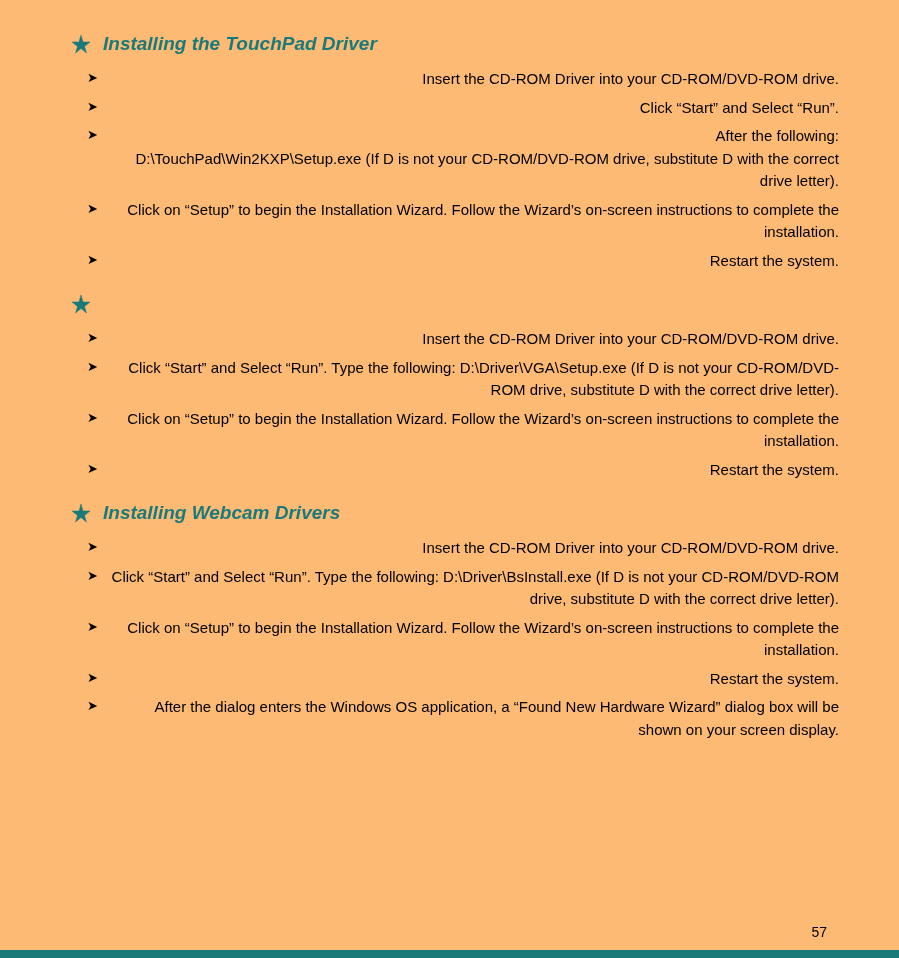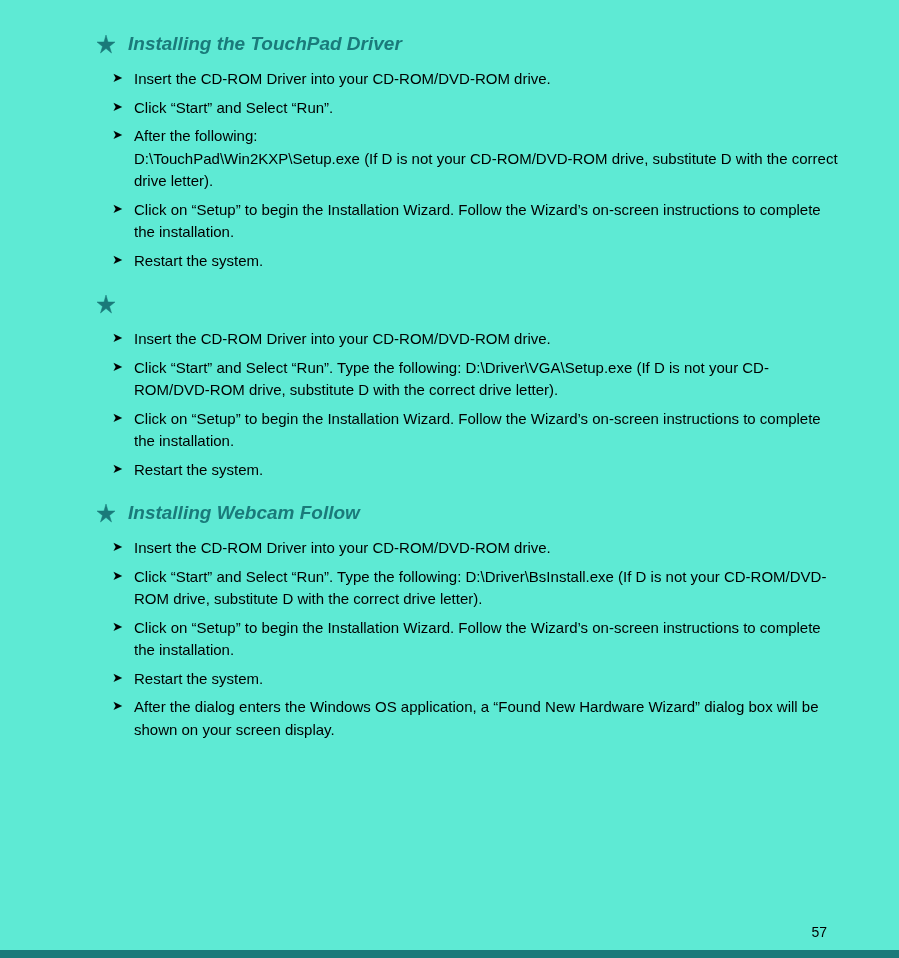--- a/index.html
+++ b/index.html
@@ -14,22 +14,22 @@
       background: #ffffff;
       font-family: Arial, sans-serif;
       font-size: 15px;
       color: #000000;
       position: relative;
     }
 
     .page-container {
       width: 899px;
       min-height: 958px;
-      background: #5eead4;
-      padding: 30px 60px 60px 92px;
+      background: #fdba74;
+      padding: 30px 60px 60px 67px;
       position: relative;
     }
 
     .section {
       margin-bottom: 18px;
     }
 
     .section-heading {
       display: flex;
       align-items: center;
@@ -50,20 +50,21 @@
     .section-title {
       font-style: italic;
       font-weight: bold;
       font-size: 19px;
       color: #1a7a7a;
     }
 
     .bullet-list {
       list-style: none;
       padding-left: 20px;
+      text-align: right;
     }
 
     .bullet-list li {
       position: relative;
       padding-left: 22px;
       margin-bottom: 6px;
       line-height: 1.5;
       font-size: 15px;
       color: #000000;
     }
@@ -134,21 +135,21 @@
     </ul>
   </div>
 
   <div class="section">
     <div class="section-heading">
       <div class="section-icon">
         <svg width="22" height="22" viewBox="0 0 22 22">
           <polygon points="11,2 13,9 20,9 14.5,13.5 16.5,20 11,15.5 5.5,20 7.5,13.5 2,9 9,9" fill="#1a7a7a" stroke="#1a7a7a" stroke-width="0.5"></polygon>
         </svg>
       </div>
-      <span class="section-title">Installing Webcam Follow</span>
+      <span class="section-title">Installing Webcam Drivers</span>
     </div>
     <ul class="bullet-list">
       <li>Insert the CD-ROM Driver into your CD-ROM/DVD-ROM drive.</li>
       <li>Click “Start” and Select “Run”. Type the following: D:\Driver\BsInstall.exe (If D is not your CD-ROM/DVD-ROM drive, substitute D with the correct drive letter).</li>
       <li>Click on “Setup” to begin the Installation Wizard. Follow the Wizard’s on-screen instructions to complete the installation.</li>
       <li>Restart the system.</li>
       <li>After the dialog enters the Windows OS application, a “Found New Hardware Wizard” dialog box will be shown on your screen display.</li>
     </ul>
   </div>
 

